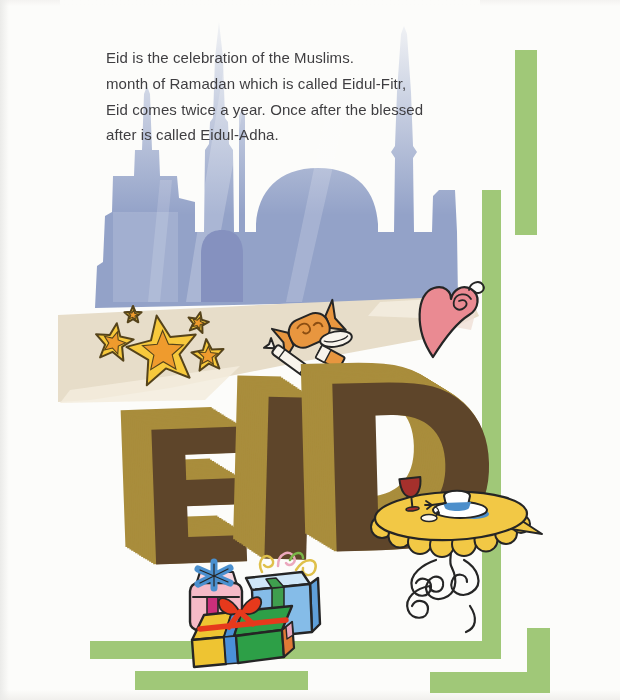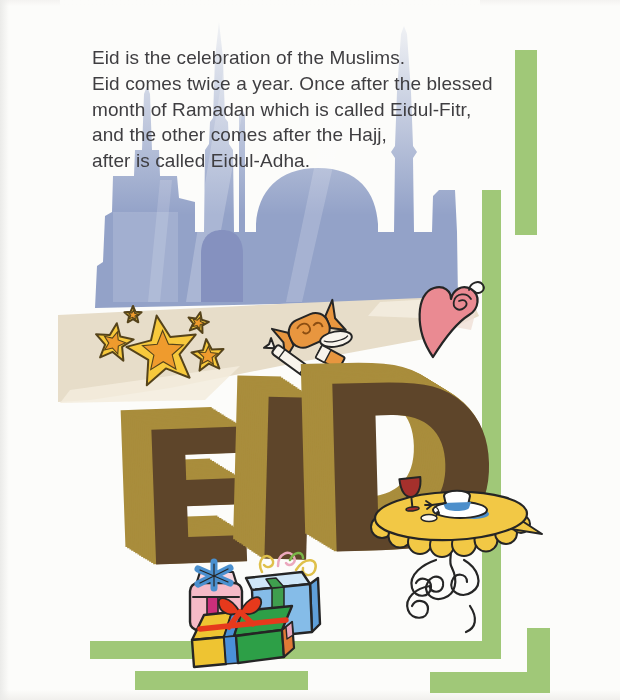--- a/index.html
+++ b/index.html
@@ -4,22 +4,22 @@
 <style>
   html,body{margin:0;padding:0;}
   body{width:620px;height:700px;font-family:"Liberation Sans",sans-serif;}
   .page{position:relative;width:620px;height:700px;overflow:hidden;
     background:
       linear-gradient(90deg,#ebebe9 0,rgba(255,255,255,0) 9px),
       linear-gradient(0deg,#f1f0ed 0,rgba(255,255,255,0) 10px),
       linear-gradient(180deg,#f4f3f1 0,rgba(255,255,255,0) 6px),
       #fcfcfa;}
   .illustration{position:absolute;left:0;top:0;z-index:1;}
-  .paragraph{position:absolute;left:92px;top:45px;z-index:2;width:440px;
-    font-size:19px;line-height:25.8px;letter-spacing:.1px;color:#3f3e41;}
+  .paragraph{position:absolute;left:106px;top:45px;z-index:2;width:440px;
+    font-size:15px;line-height:25.8px;letter-spacing:.1px;color:#3f3e41;}
   .paragraph div{white-space:nowrap;}
   .letter-stack text{font-family:"DejaVu Sans","Liberation Sans",sans-serif;font-weight:bold;}
   svg .ink{stroke:#252525;stroke-linejoin:round;stroke-linecap:round;}
 </style>
 </head>
 <body>
 
 <div class="page">
 
   <svg class="illustration" width="620" height="700" viewBox="0 0 620 700">
@@ -250,19 +250,18 @@
           <path class="ink" stroke-width="1.8" d="M240,612 C230,596 216,594 219,605 C221,614 232,617 240,612 Z" fill="#e6391c"></path>
           <path class="ink" stroke-width="1.8" d="M240,612 C249,595 263,593 261,604 C259,613 248,617 240,612 Z" fill="#e6391c"></path>
           <path stroke-width="5.5" stroke-linecap="round" fill="none" d="M240,612 L229,627 M240,612 L253,624 M200,629 L286,620" stroke="#e6391c"></path>
         </g>
       </g>
     </g>
   </svg>
 
   <div class="paragraph">
     <div>Eid is the celebration of the Muslims.</div>
+    <div>month of Ramadan which is called Eidul-Fitr,</div>
     <div>Eid comes twice a year. Once after the blessed</div>
-    <div>month of Ramadan which is called Eidul-Fitr,</div>
-    <div>and the other comes after the Hajj,</div>
     <div>after is called Eidul-Adha.</div>
   </div>
 
 </div>
 
 </body></html>

